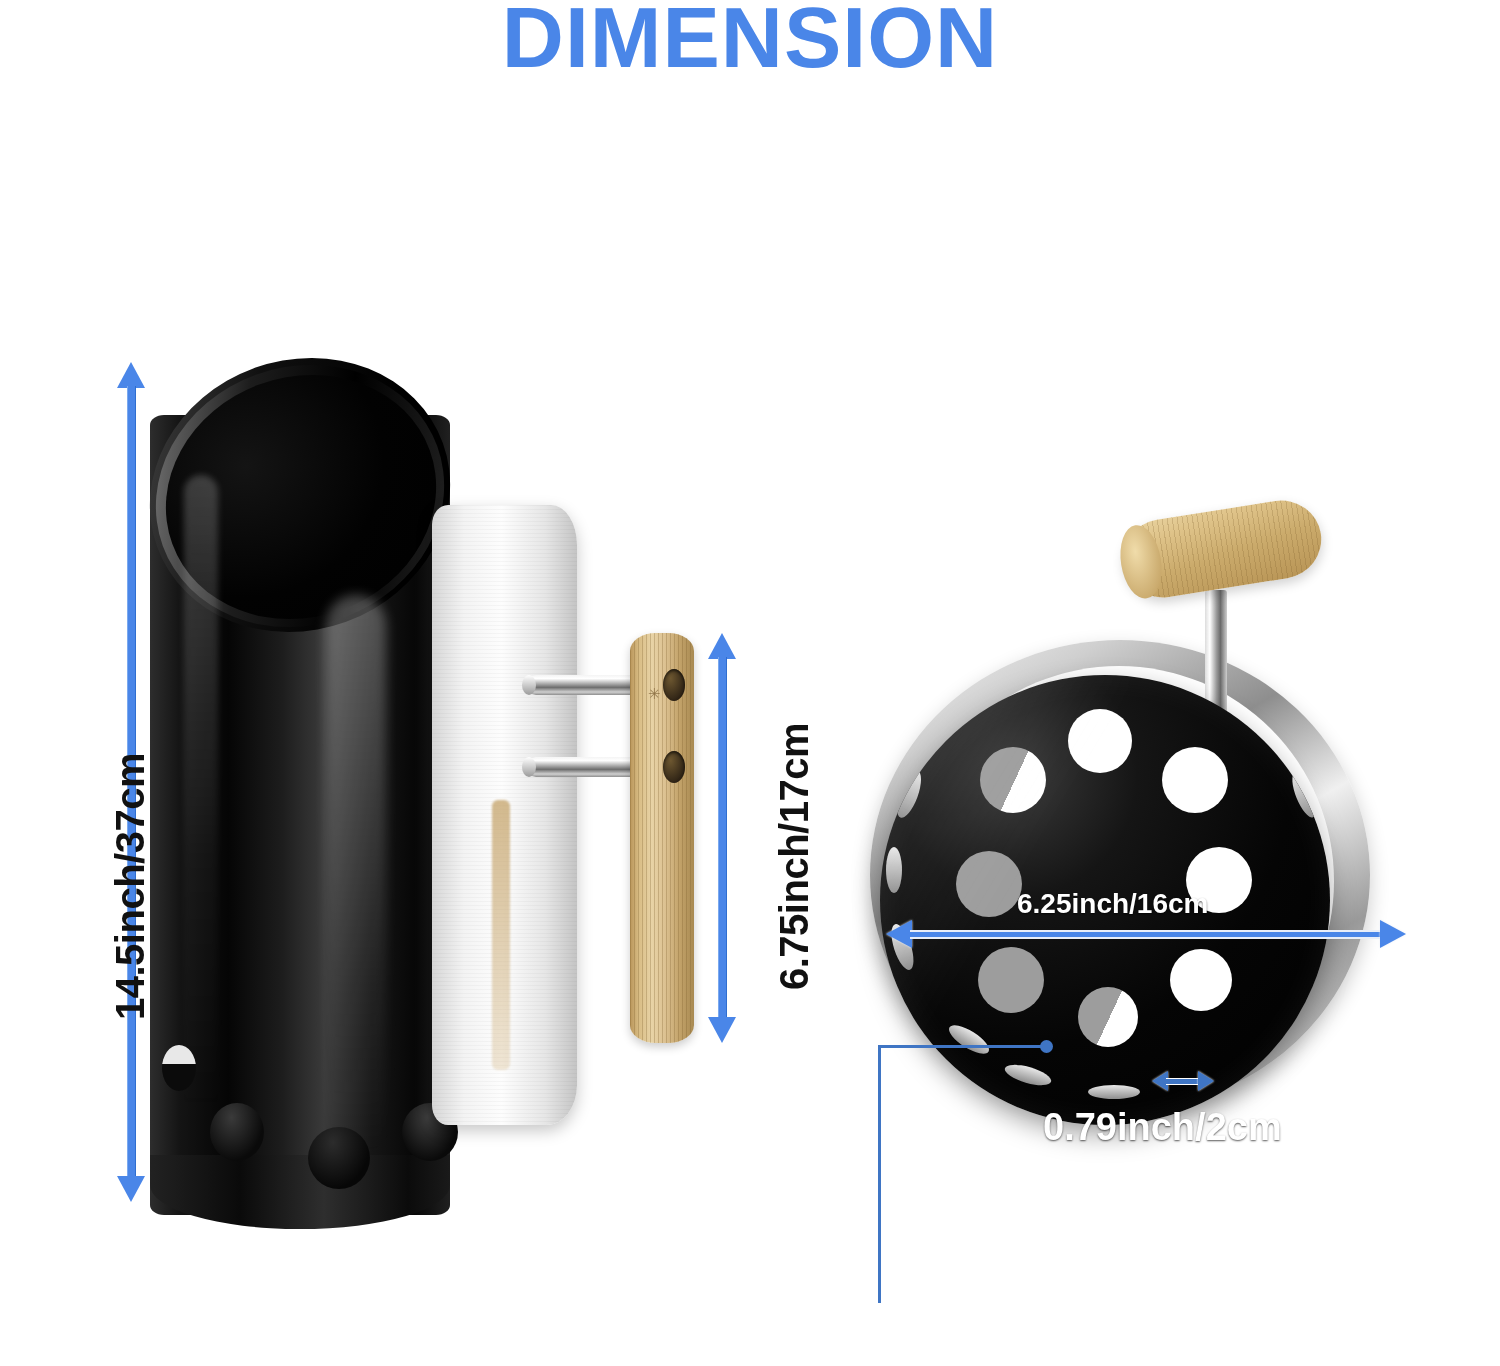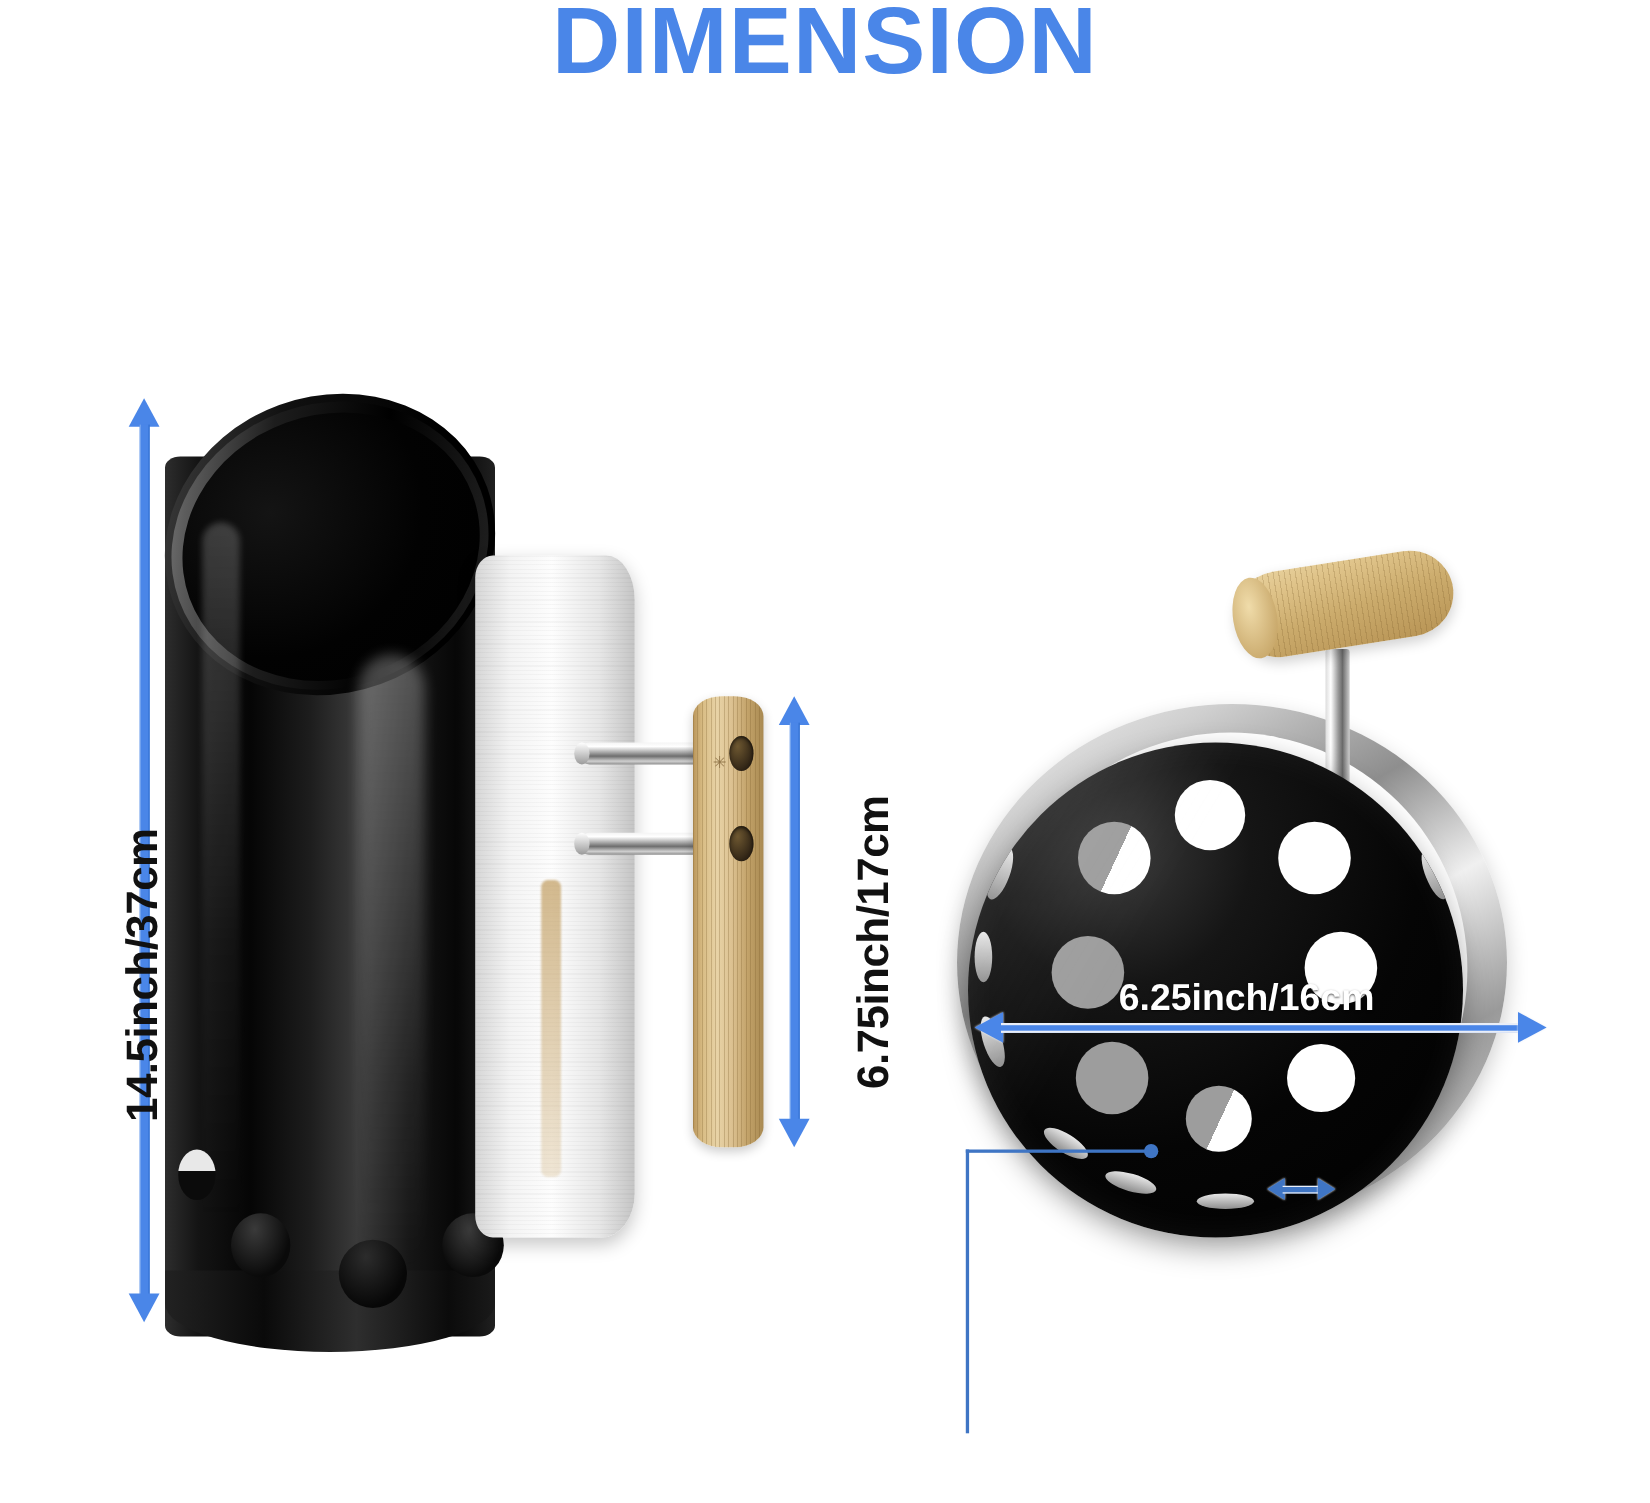--- a/index.html
+++ b/index.html
@@ -299,27 +299,28 @@
       <div class="slot" style="left:416px;top:96px;width:16px;height:48px;transform:rotate(-22deg);"></div>
       <div class="slot" style="left:74px;top:6px;width:48px;height:16px;transform:rotate(-26deg);"></div>
     </div>
   </div>
 
   <div>
     <div class="hhead-l" style="left:886px;top:920px;"></div>
     <div class="hshaft" style="left:910px;top:930px;width:472px;"></div>
     <div class="hhead-r" style="left:1380px;top:920px;"></div>
   </div>
-  <div class="wlabel" style="left:1017px;top:888px;font-size:34px;">6.25inch/16cm</div>
+  <div class="wlabel" style="left:1017px;top:888px;font-size:28px;">6.25inch/16cm</div>
 
   <div class="mini-wrap">
     <div class="mini-l"></div>
     <div class="mini-shaft"></div>
     <div class="mini-r"></div>
   </div>
+  <div class="wlabel" style="left:1043px;top:1106px;font-size:38px;">0.79inch/2cm</div>
 
   <div>
     <div class="callout-dot" style="left:1040px;top:1040px;"></div>
     <div class="callout-line" style="left:878px;top:1045px;width:166px;height:3px;"></div>
     <div class="callout-line" style="left:878px;top:1045px;width:3px;height:258px;"></div>
   </div>
 
 </div>
 
 </body></html>

